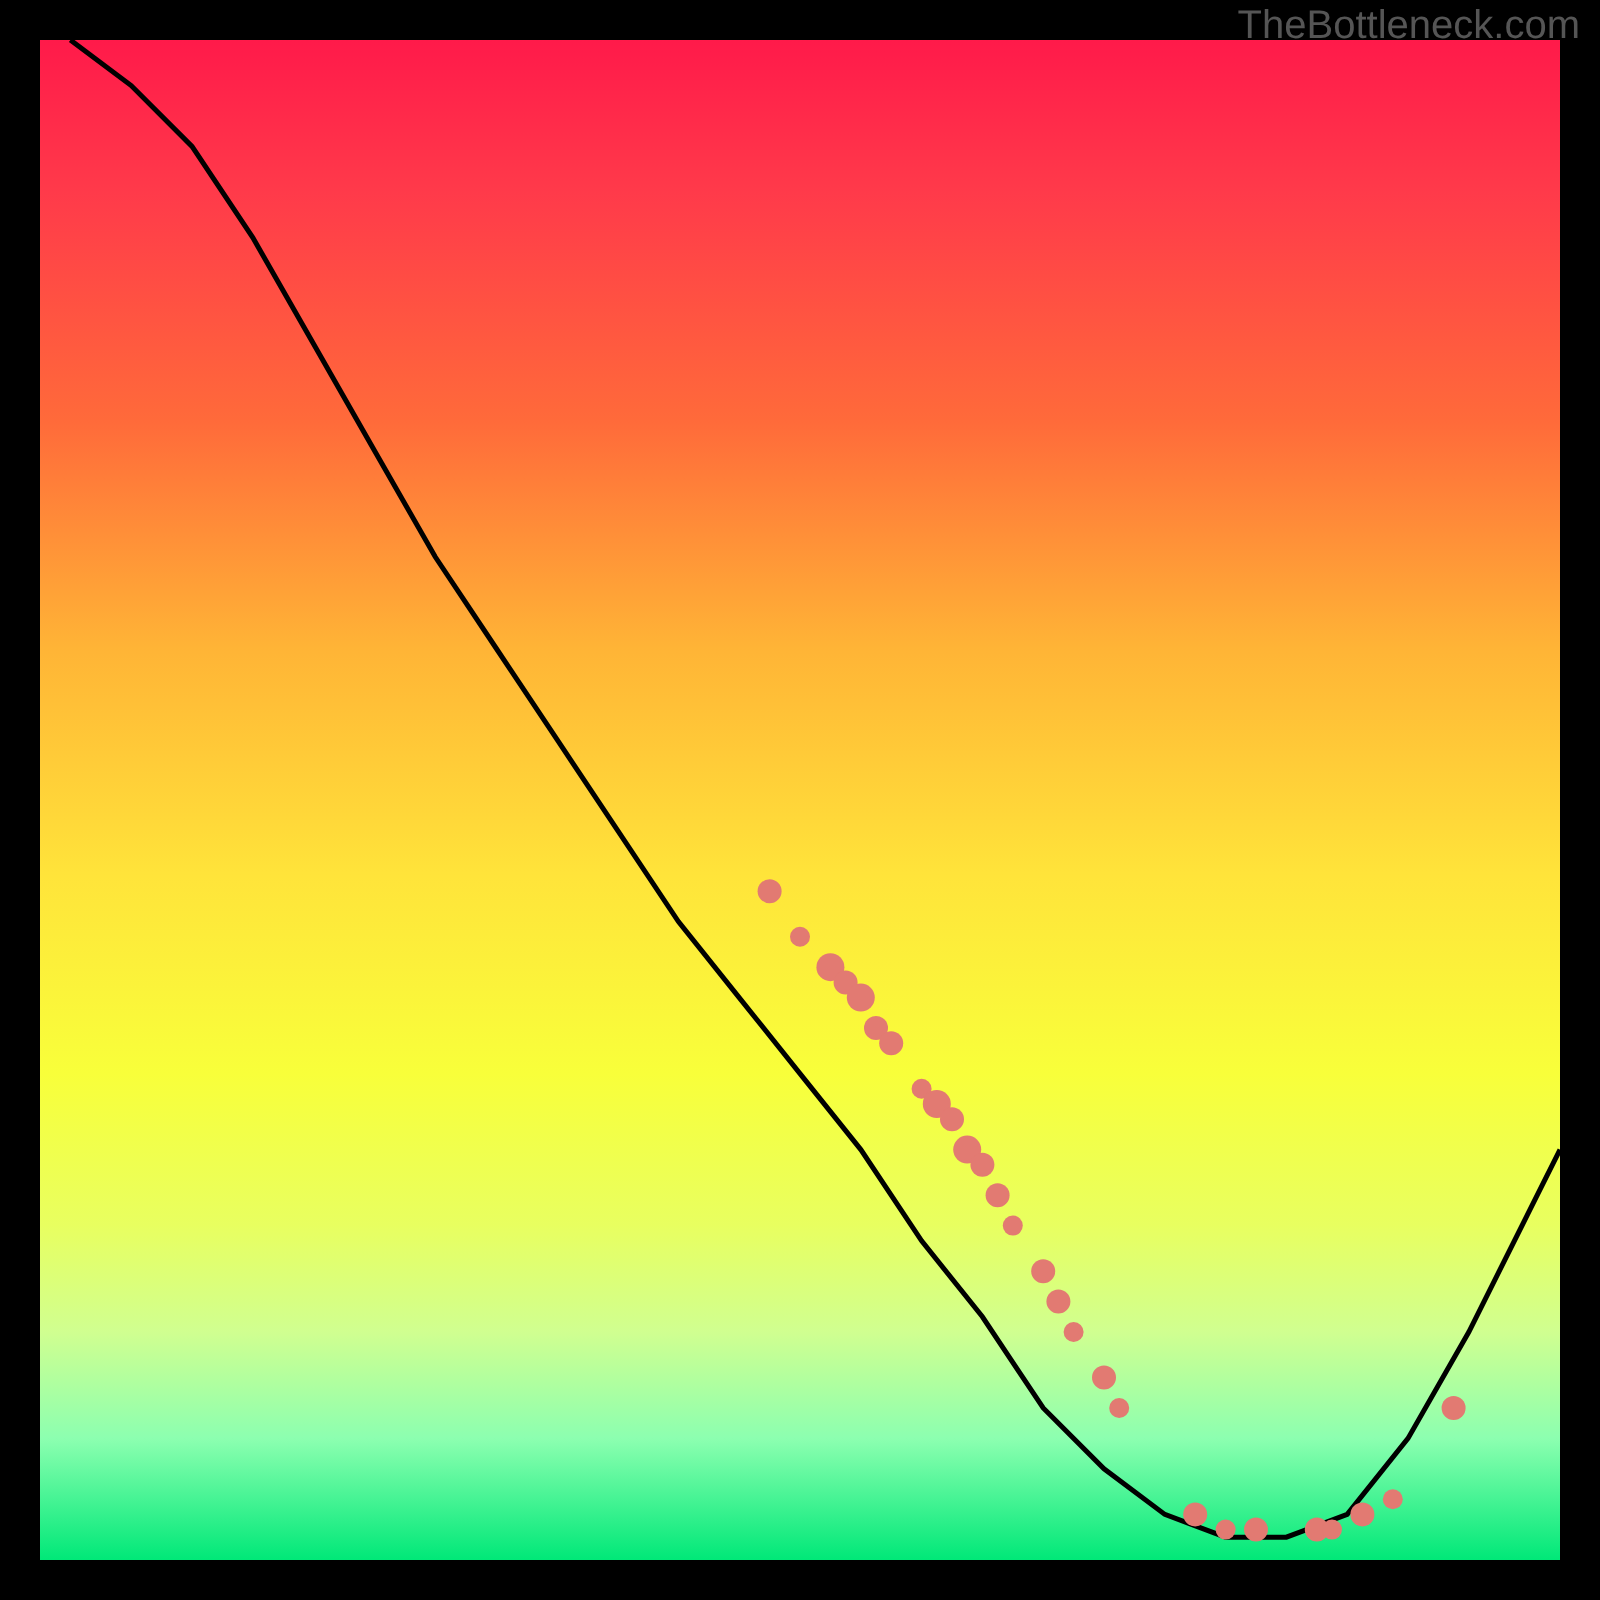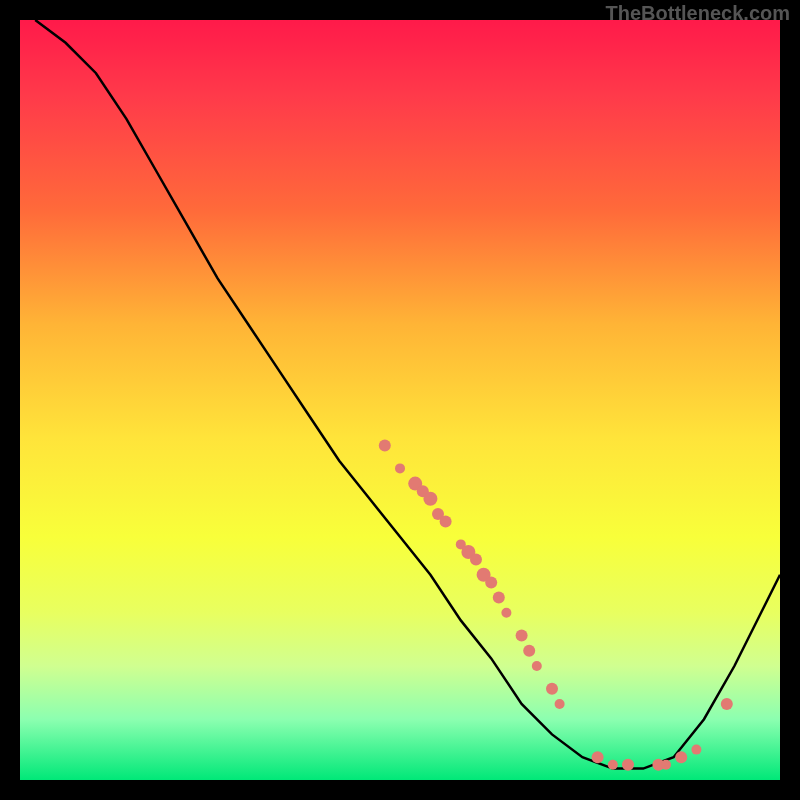--- a/index.html
+++ b/index.html
@@ -51,21 +51,21 @@
     top: 780px;
     width: 766px;
     height: 3px;
   }
   .watermark {
     position: absolute;
     top: 2px;
     right: 10px;
     color: #555;
     font-size: 20px;
-    font-weight: 700;
+    font-weight: 400;
     z-index: 5;
   }
   svg.curve-layer {
     position: absolute;
     left: 0;
     top: 0;
     width: 760px;
     height: 760px;
     overflow: visible;
   }

